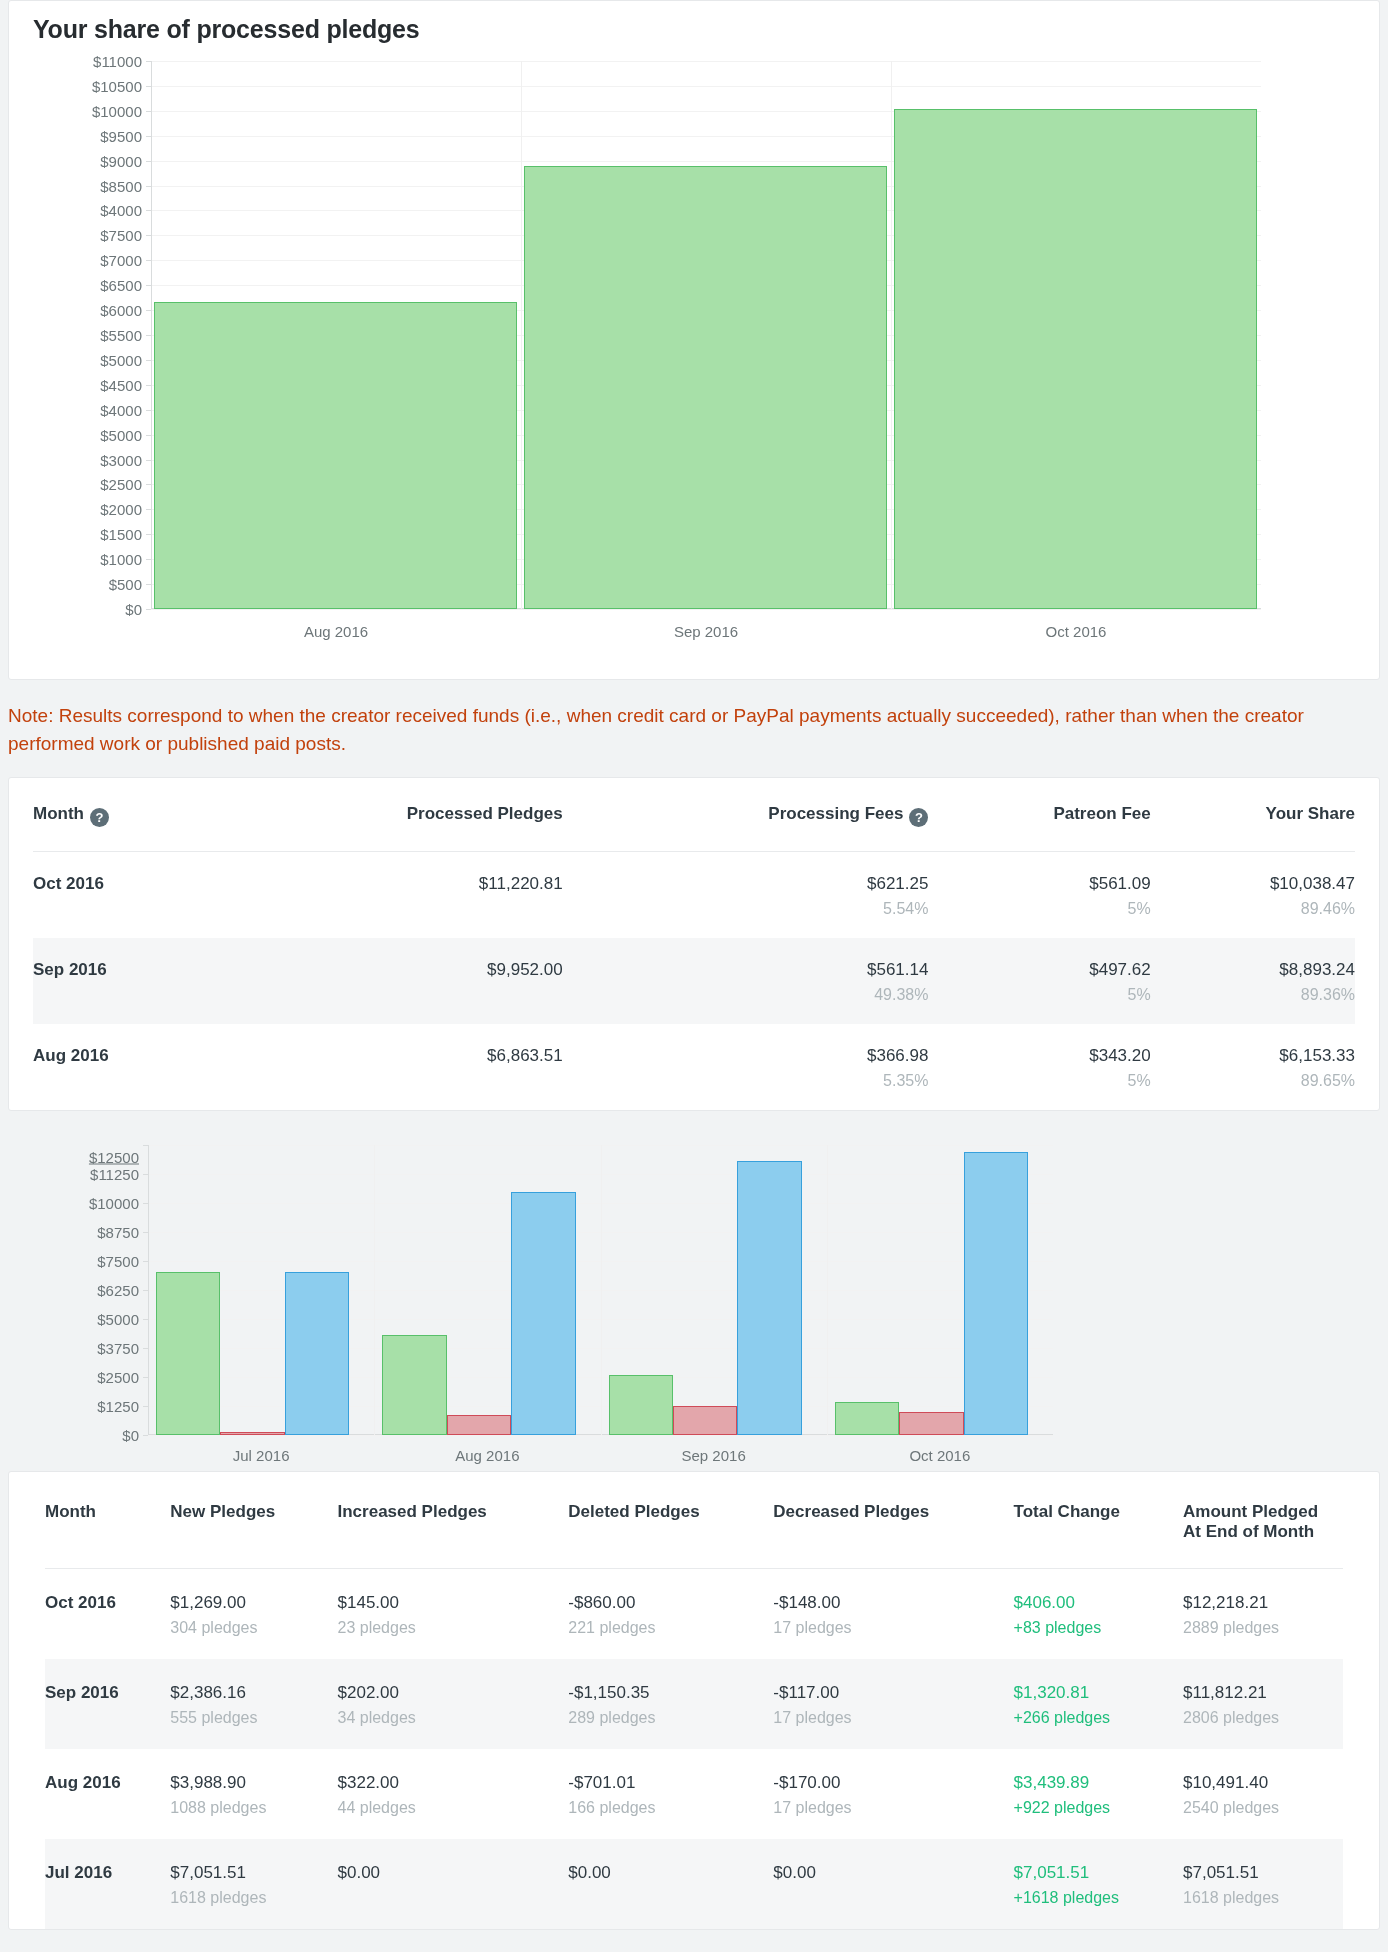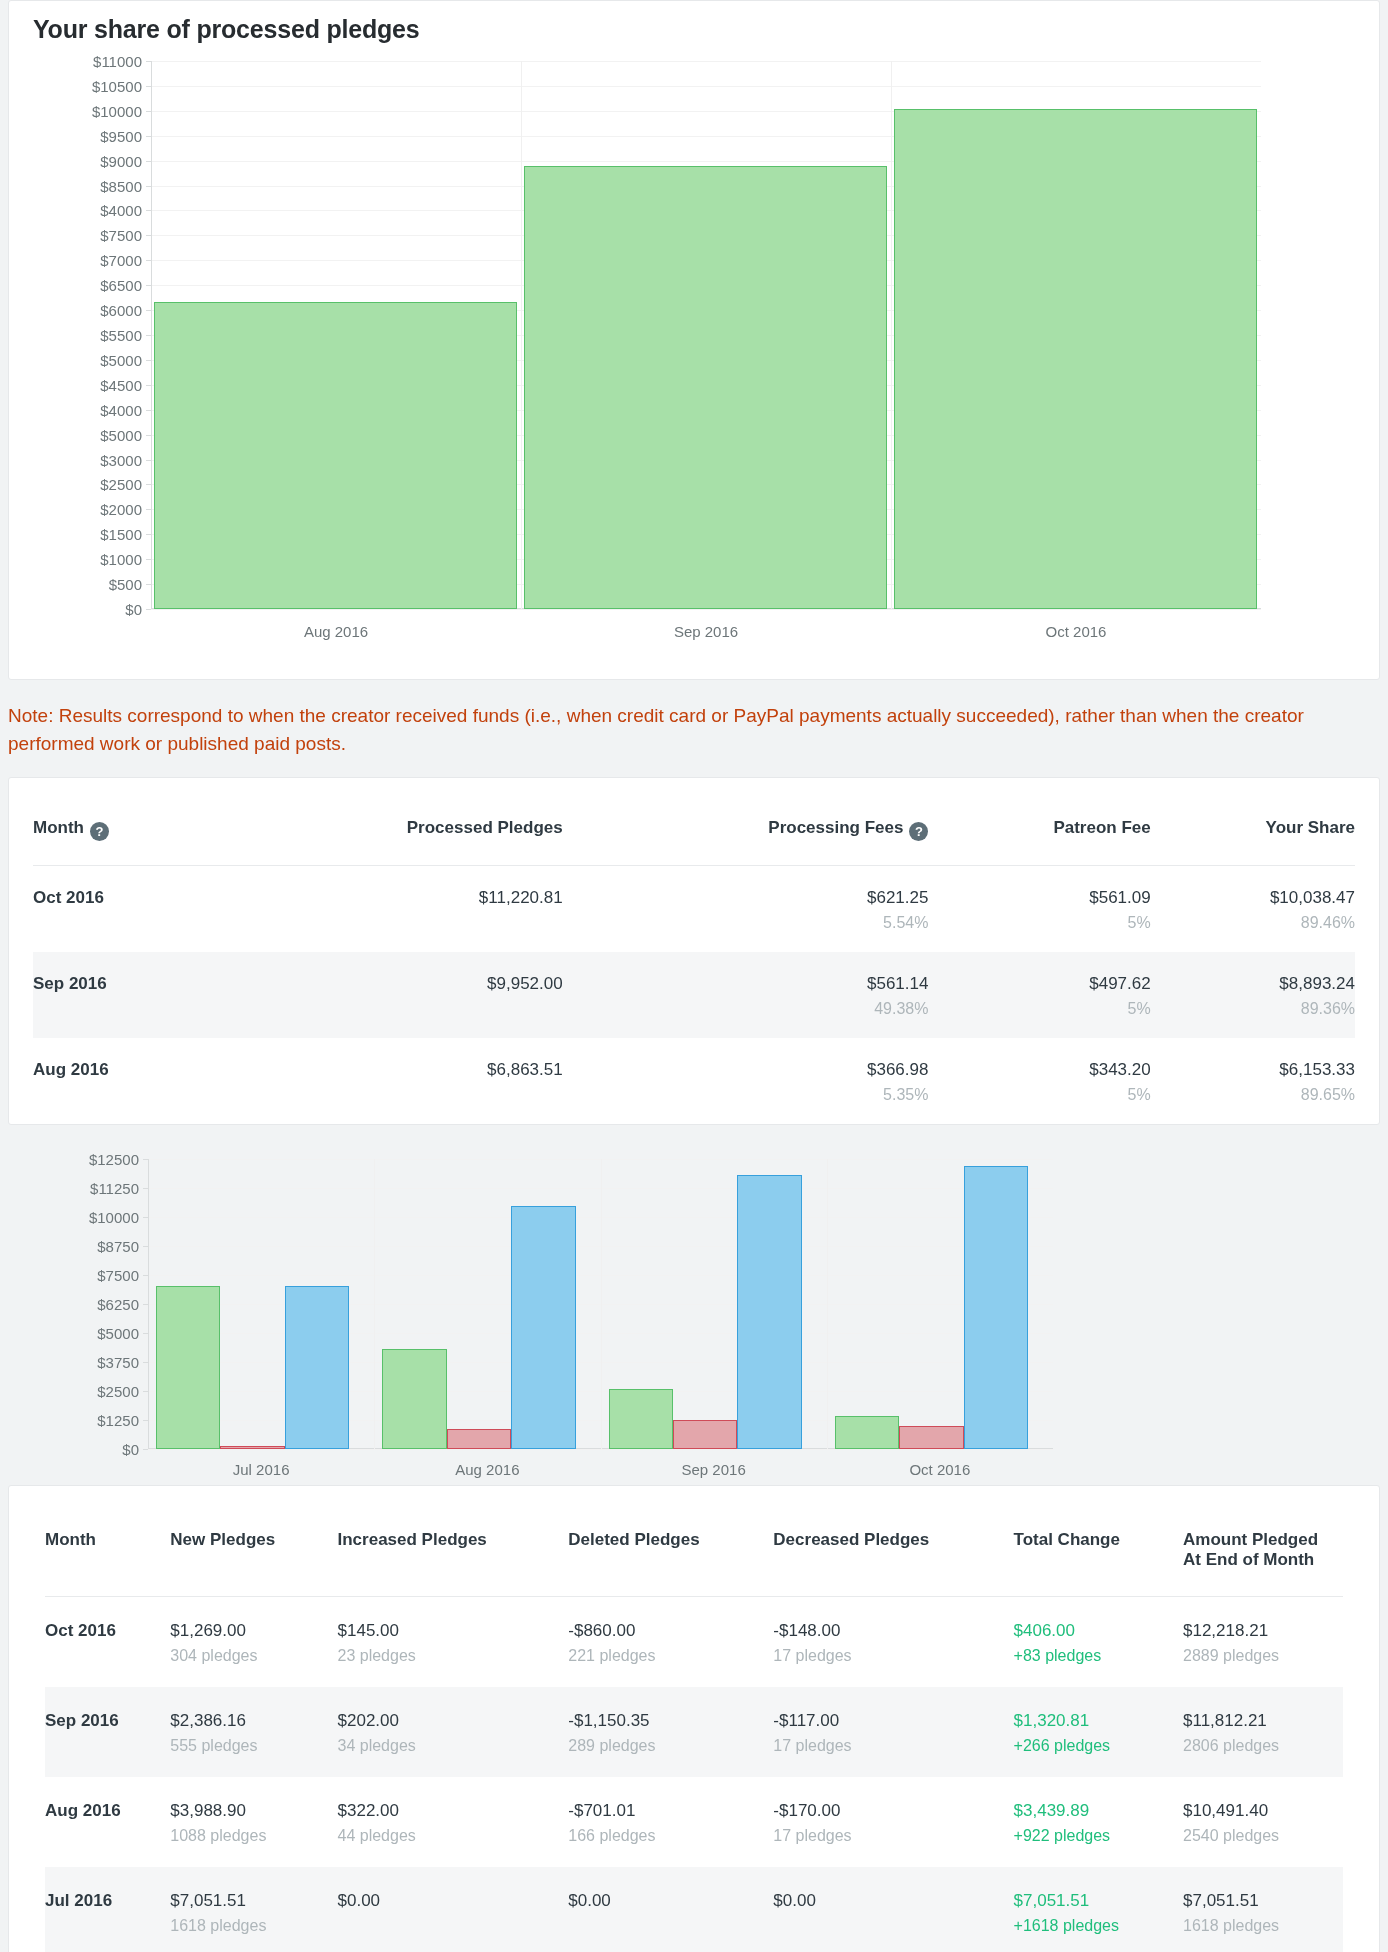--- a/index.html
+++ b/index.html
@@ -99,21 +99,21 @@
   }
 
   
   .table-card {
     margin: 0 8px;
     background: #fff;
     border: 1px solid #e6e8ea;
     border-radius: 3px;
     padding: 0 24px;
   }
-  table { width: 100%; border-collapse: collapse; margin-top: 14px; }
+  table { width: 100%; border-collapse: collapse; }
   thead th {
     font-size: 17px;
     font-weight: bold;
     color: #2f3a42;
     padding: 26px 0 24px 0;
     text-align: right;
     vertical-align: top;
     border-bottom: 1px solid #e8eaec;
     white-space: nowrap;
   }
@@ -311,21 +311,21 @@
       <div class="tickmark" style="top: 87px;"></div>
       <div class="ylabel" style="top: 87px;">$8750</div>
       <div class="gridline" style="top: 58px;"></div>
       <div class="tickmark" style="top: 58px;"></div>
       <div class="ylabel" style="top: 58px;">$10000</div>
       <div class="gridline" style="top: 29px;"></div>
       <div class="tickmark" style="top: 29px;"></div>
       <div class="ylabel" style="top: 29px;">$11250</div>
       <div class="gridline" style="top: 0px;"></div>
       <div class="tickmark" style="top: 0px;"></div>
-      <div class="ylabel" style="top: 0px;">$12500</div>
+      <div class="ylabel" style="top: 12px; text-decoration: underline;">$12500</div>
       <div class="axis-x-line" style="bottom: 0px;"></div>
       <div class="axis-y-line" style="left: 0px;"></div>
       <div class="bar bar-green" title="Jul 2016 — New + Increased Pledges: 7051.51" style="left: 8px; width: 64.4812px; height: 163.595px;"></div>
       <div class="bar bar-red" title="Jul 2016 — Deleted + Decreased Pledges: 0" style="left: 72.4812px; width: 64.4812px; height: 3px;"></div>
       <div class="bar bar-blue" title="Jul 2016 — Amount Pledged At End of Month: 7051.51" style="left: 136.962px; width: 64.4812px; height: 163.595px;"></div>
       <div class="xtick" style="left: 113.125px; top: 302px;">Jul 2016</div>
       <div class="vline" style="left: 226.25px;"></div>
       <div class="bar bar-green" title="Aug 2016 — New + Increased Pledges: 4310.9" style="left: 234.25px; width: 64.4812px; height: 100.013px;"></div>
       <div class="bar bar-red" title="Aug 2016 — Deleted + Decreased Pledges: 871.01" style="left: 298.731px; width: 64.4812px; height: 20.2074px;"></div>
       <div class="bar bar-blue" title="Aug 2016 — Amount Pledged At End of Month: 10491.4" style="left: 363.212px; width: 64.4812px; height: 243.4px;"></div>

